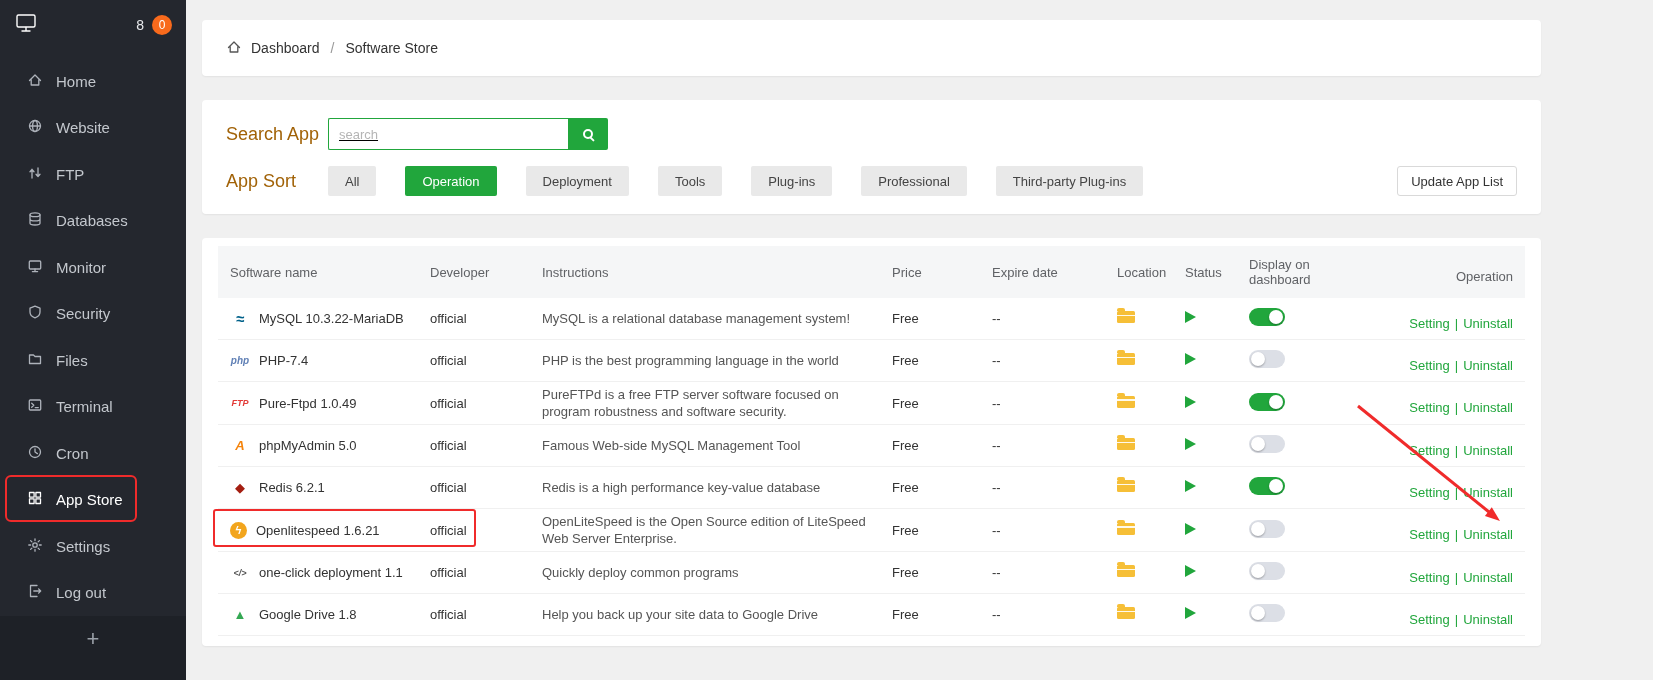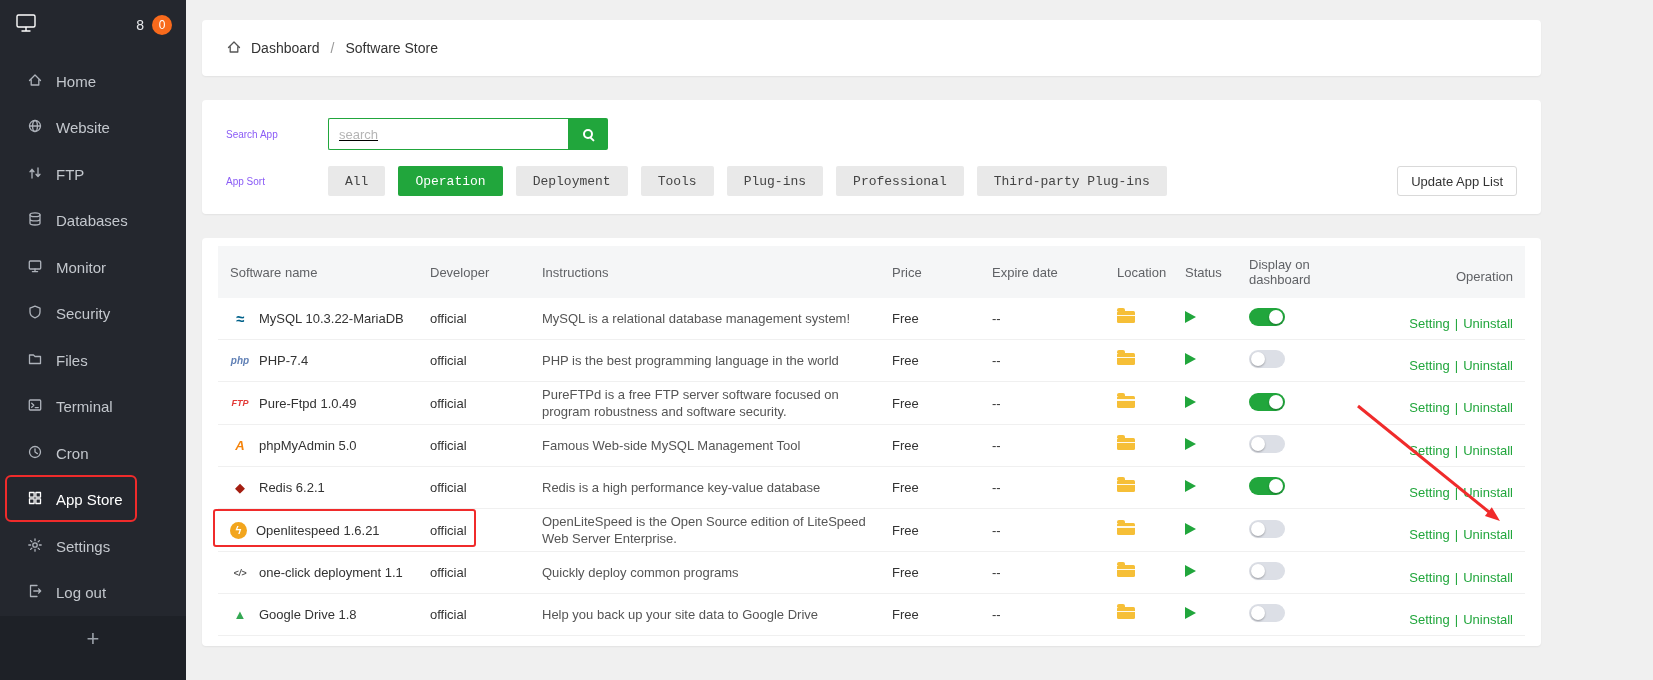--- a/index.html
+++ b/index.html
@@ -27,31 +27,31 @@
   .card { width:1339px; background:#fff; border-radius:4px; box-shadow:0 1px 2px rgba(0,0,0,.06); }
 
   .breadcrumb-card { height:56px; display:flex; align-items:center; padding:0 24px; gap:9px;
                      font-size:14px; color:#333; margin-bottom:24px; }
   .breadcrumb-card svg { stroke:#555; fill:none; stroke-width:1.3; stroke-linecap:round; stroke-linejoin:round; }
   .bc-sep { color:#999; margin:0 2px; }
 
   .filter-card { padding:18px 24px; margin-bottom:24px; }
   .f-row { display:flex; align-items:center; }
   .f-row + .f-row { margin-top:16px; }
-  .f-label { width:102px; font-size:10px; color:#8b5cf6; flex:0 0 102px; }
+  .f-label { width:102px; font-size:18px; color:#a16207; flex:0 0 102px; }
   .search-box { display:flex;text-decoration:underline; }
   .search-box input { width:240px; height:32px; border:1px solid #21a63c; border-right:none; padding:0 10px;
                       font-size:13px; color:#333; outline:none; border-radius:2px 0 0 2px; font-family:inherit; }
   .search-box input::placeholder { color:#b5b5b5; }
   .search-btn { width:40px; height:32px; background:#21a63c; border:none; border-radius:0 2px 2px 0;
                 display:flex; align-items:center; justify-content:center; cursor:pointer; }
   .mag { width:10px; height:10px; border:2px solid #fff; border-radius:50%; position:relative; display:block; }
   .mag::after { content:''; position:absolute; width:2px; height:6px; background:#fff;
                 transform:rotate(-45deg); bottom:-5px; right:-2px; border-radius:1px; }
-  .tabs { display:flex; gap:13px; align-items:flex-end;font-family:Liberation Mono, monospace; }
+  .tabs { display:flex; gap:29px; align-items:flex-end; }
   .tab { height:30px; padding:0 17px; background:#e9e9e9; border:none; font-size:13px; color:#444;
          border-radius:2px; cursor:pointer; font-family:inherit; }
   .tab.active { background:#21a63c; color:#fff; }
   .update-btn { margin-left:auto; height:30px; padding:0 13px; background:#fff; border:1px solid #d9d9d9;
                 border-radius:3px; font-size:13px; color:#333; cursor:pointer; font-family:inherit; }
 
   
   .table-card { padding:8px 16px 10px 16px; }
   .tgrid { display:grid; grid-template-columns:200px 112px 350px 100px 125px 68px 64px 118px 1fr; align-items:center; }
   .thead { background:#f5f6f7; min-height:52px; color:#606266; font-size:13px; }

